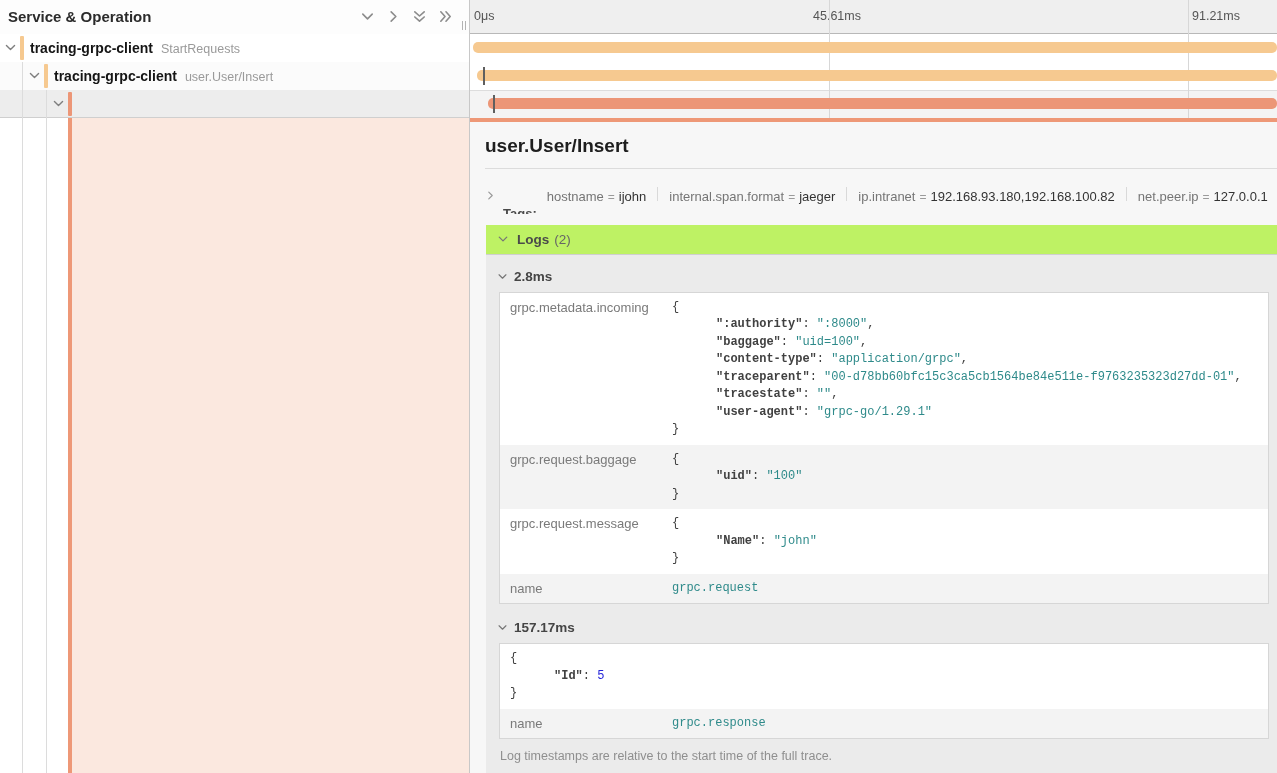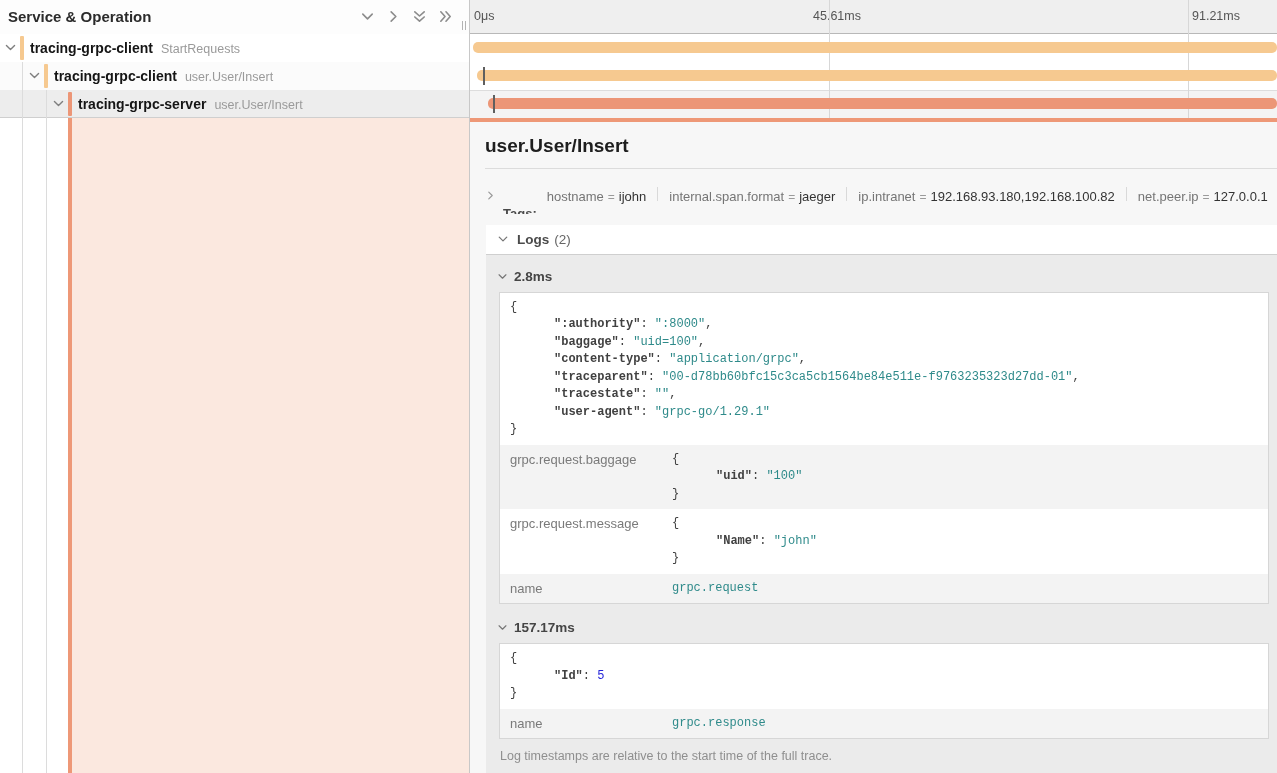--- a/index.html
+++ b/index.html
@@ -52,21 +52,21 @@
   .d-row { margin:9px 0 0 15px; font-size:13px; white-space:nowrap; overflow:hidden;
            display:flex; align-items:center; cursor:pointer; }
   .d-row .ic { display:inline-flex; margin-right:7px; }
   .acc-label { font-weight:bold; color:#4a4a4a; margin-right:10px;margin-top:35px; }
   .tag-key { color:#757575; }
   .tag-eq  { color:#9a9a9a; font-size:12px; padding:0 4px; }
   .tag-val { color:#333; }
   .tag-sep { display:inline-block; width:1px; height:14px; background:#d9d9d9; margin:0 11px; }
 
   .logs { margin:11px 0 0 16px; flex:1; background:#ebebeb; display:flex; flex-direction:column; }
-  .logs-band { height:30px; background:#ffffff; border-bottom:1px solid #cfcfcf;
+  .logs-band { height:30px; background:#bef264; border-bottom:1px solid #cfcfcf;
                display:flex; align-items:center; padding-left:11px; font-size:13.5px; cursor:pointer; }
   .logs-band .ic { display:inline-flex; margin-right:8px; }
   .logs-band b { color:#4a4a4a; }
   .logs-count { color:#666; margin-left:5px; }
   .logs-body { flex:1; padding:14px 8px 0 11px; }
   .ts-header { display:flex; align-items:center; font-size:13.5px; font-weight:bold;
                color:#454545; margin:0 0 8px 0; cursor:pointer; }
   .ts-header .ic { display:inline-flex; margin-right:6px; }
   .ts-header + .ts-header, .fields-table + .ts-header { margin-top:16px; }
   .fields-table { background:#fff; border:1px solid #d6d6d6; margin:0 0 6px 2px; }
@@ -136,21 +136,20 @@
           <span class="cbar" style="left:44px; background:#f6c990"></span>
           <span class="lbl" style="left:54px"><span class="svc">tracing-grpc-client</span><span class="op">user.User/Insert</span></span>
         </div>
         <div class="lp-row" style="top: 90px; background: rgb(237, 237, 237);">
           <span class="tw" style="left:52px">
             <svg width="13" height="13" viewBox="0 0 16 16" fill="none" stroke="#7f7f7f" stroke-width="1.7" stroke-linecap="round" stroke-linejoin="round">
               <polyline points="3,5.5 8,10.5 13,5.5"></polyline>
             </svg>
           </span>
           <span class="cbar" style="left:68px; background:#ec9677"></span>
-          <span class="lbl" style="left:78px"><span class="svc">tracing-grpc-server</span><span class="op">user.User/Insert</span></span>
         </div>
       </div>
     <div class="lp-bline"></div>
     <div class="guide" style="left:22px; top:62px;"></div>
     <div class="guide" style="left:46px; top:90px;"></div>
     <div class="lp-expanse" style="background: rgb(251, 232, 223); border-left-color: rgb(238, 152, 119);"></div>
   </aside>
 
   <main id="right">
     <div class="row3bg"></div>
@@ -207,20 +206,21 @@
             <div class="ts-header">
               <span class="ic">
                 <svg width="11" height="11" viewBox="0 0 16 16" fill="none" stroke="#777" stroke-width="1.7" stroke-linecap="round" stroke-linejoin="round">
                   <polyline points="3,5.5 8,10.5 13,5.5"></polyline>
                 </svg>
               </span>
               <span>2.8ms</span>
             </div>
             <div class="fields-table">
               <div class="f-row">
+                <div class="f-label">grpc.metadata.incoming</div>
                 <div class="f-value">
                   <div>{</div>
                   <div class="j-entry"><span class="mk">":authority"</span>: <span class="ms">":8000"</span>,</div>
                   <div class="j-entry"><span class="mk">"baggage"</span>: <span class="ms">"uid=100"</span>,</div>
                   <div class="j-entry"><span class="mk">"content-type"</span>: <span class="ms">"application/grpc"</span>,</div>
                   <div class="j-entry"><span class="mk">"traceparent"</span>: <span class="ms">"00-d78bb60bfc15c3ca5cb1564be84e511e-f9763235323d27dd-01"</span>,</div>
                   <div class="j-entry"><span class="mk">"tracestate"</span>: <span class="ms">""</span>,</div>
                   <div class="j-entry"><span class="mk">"user-agent"</span>: <span class="ms">"grpc-go/1.29.1"</span></div>
                   <div>}</div>
                 </div>

